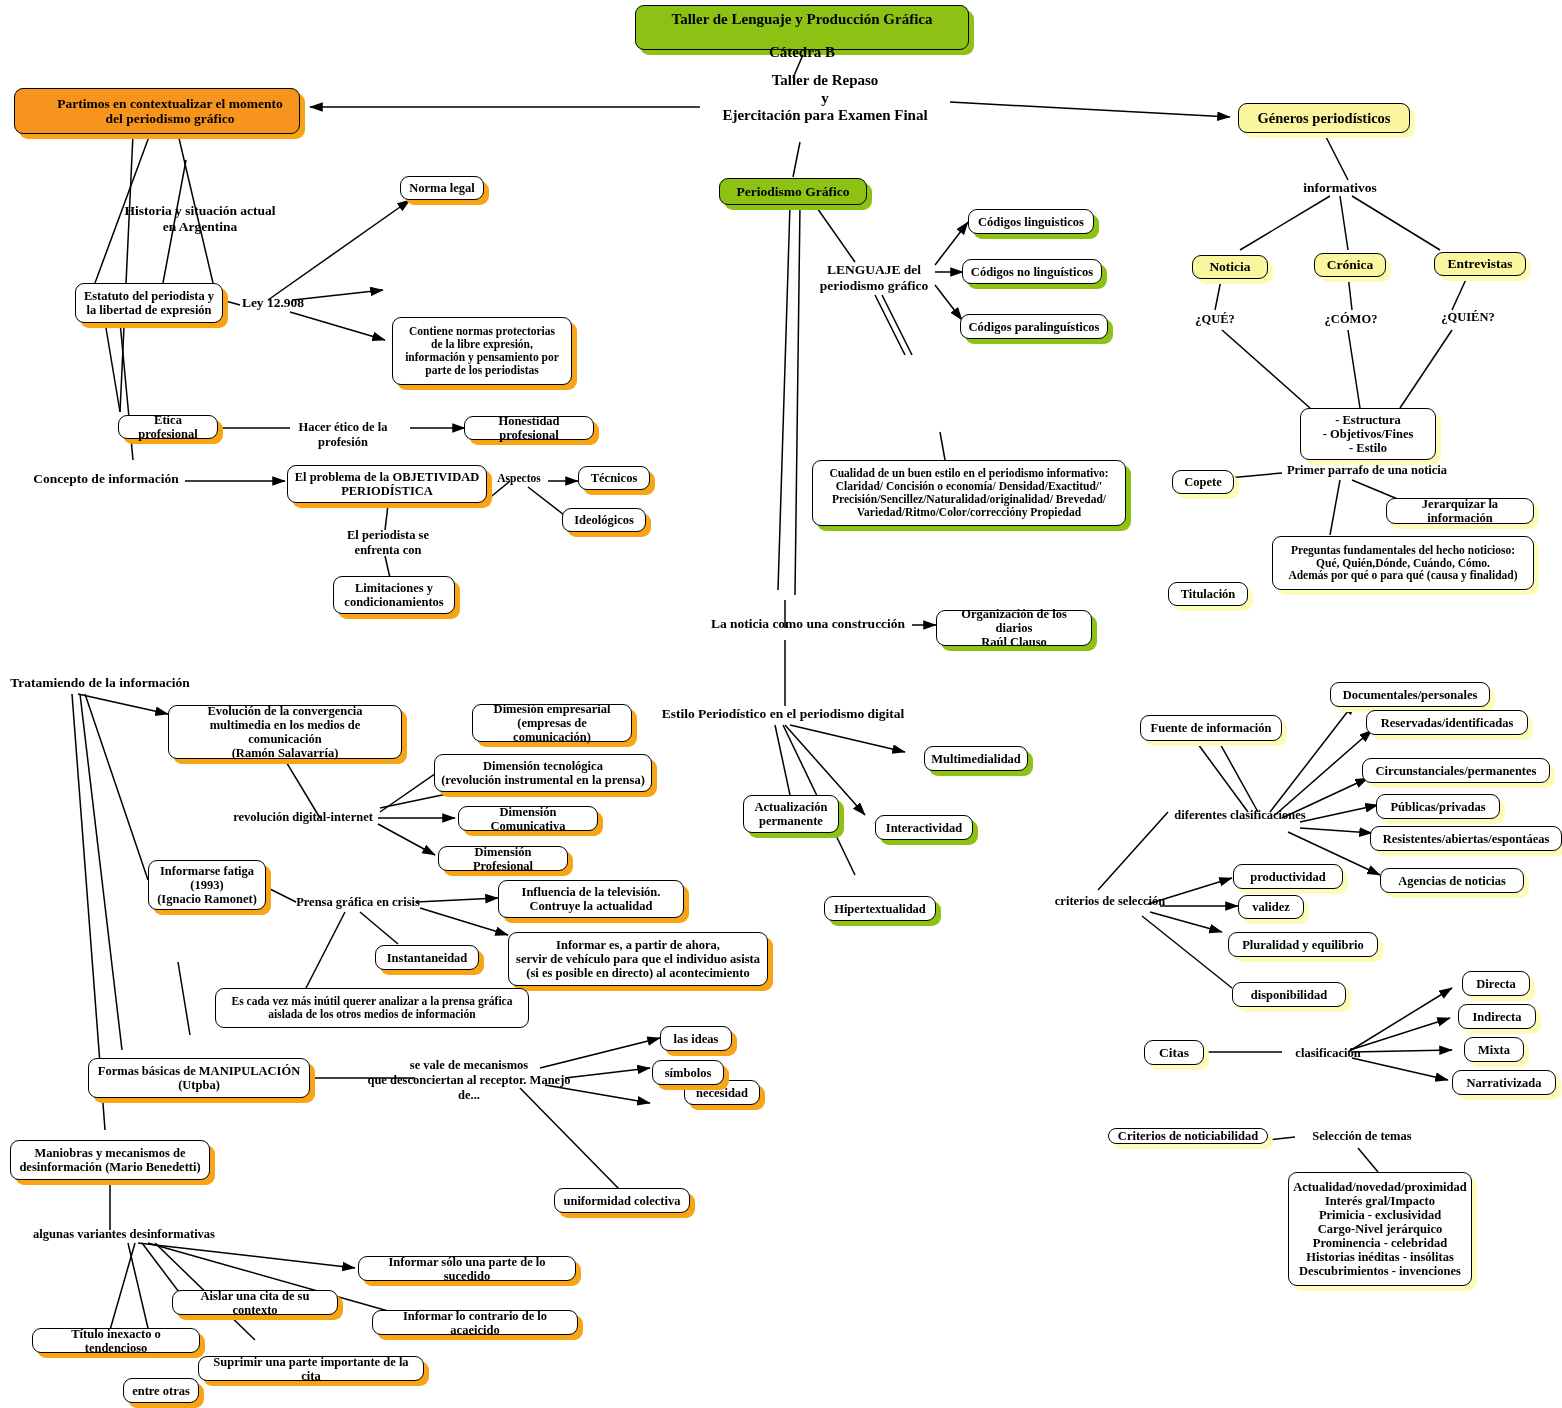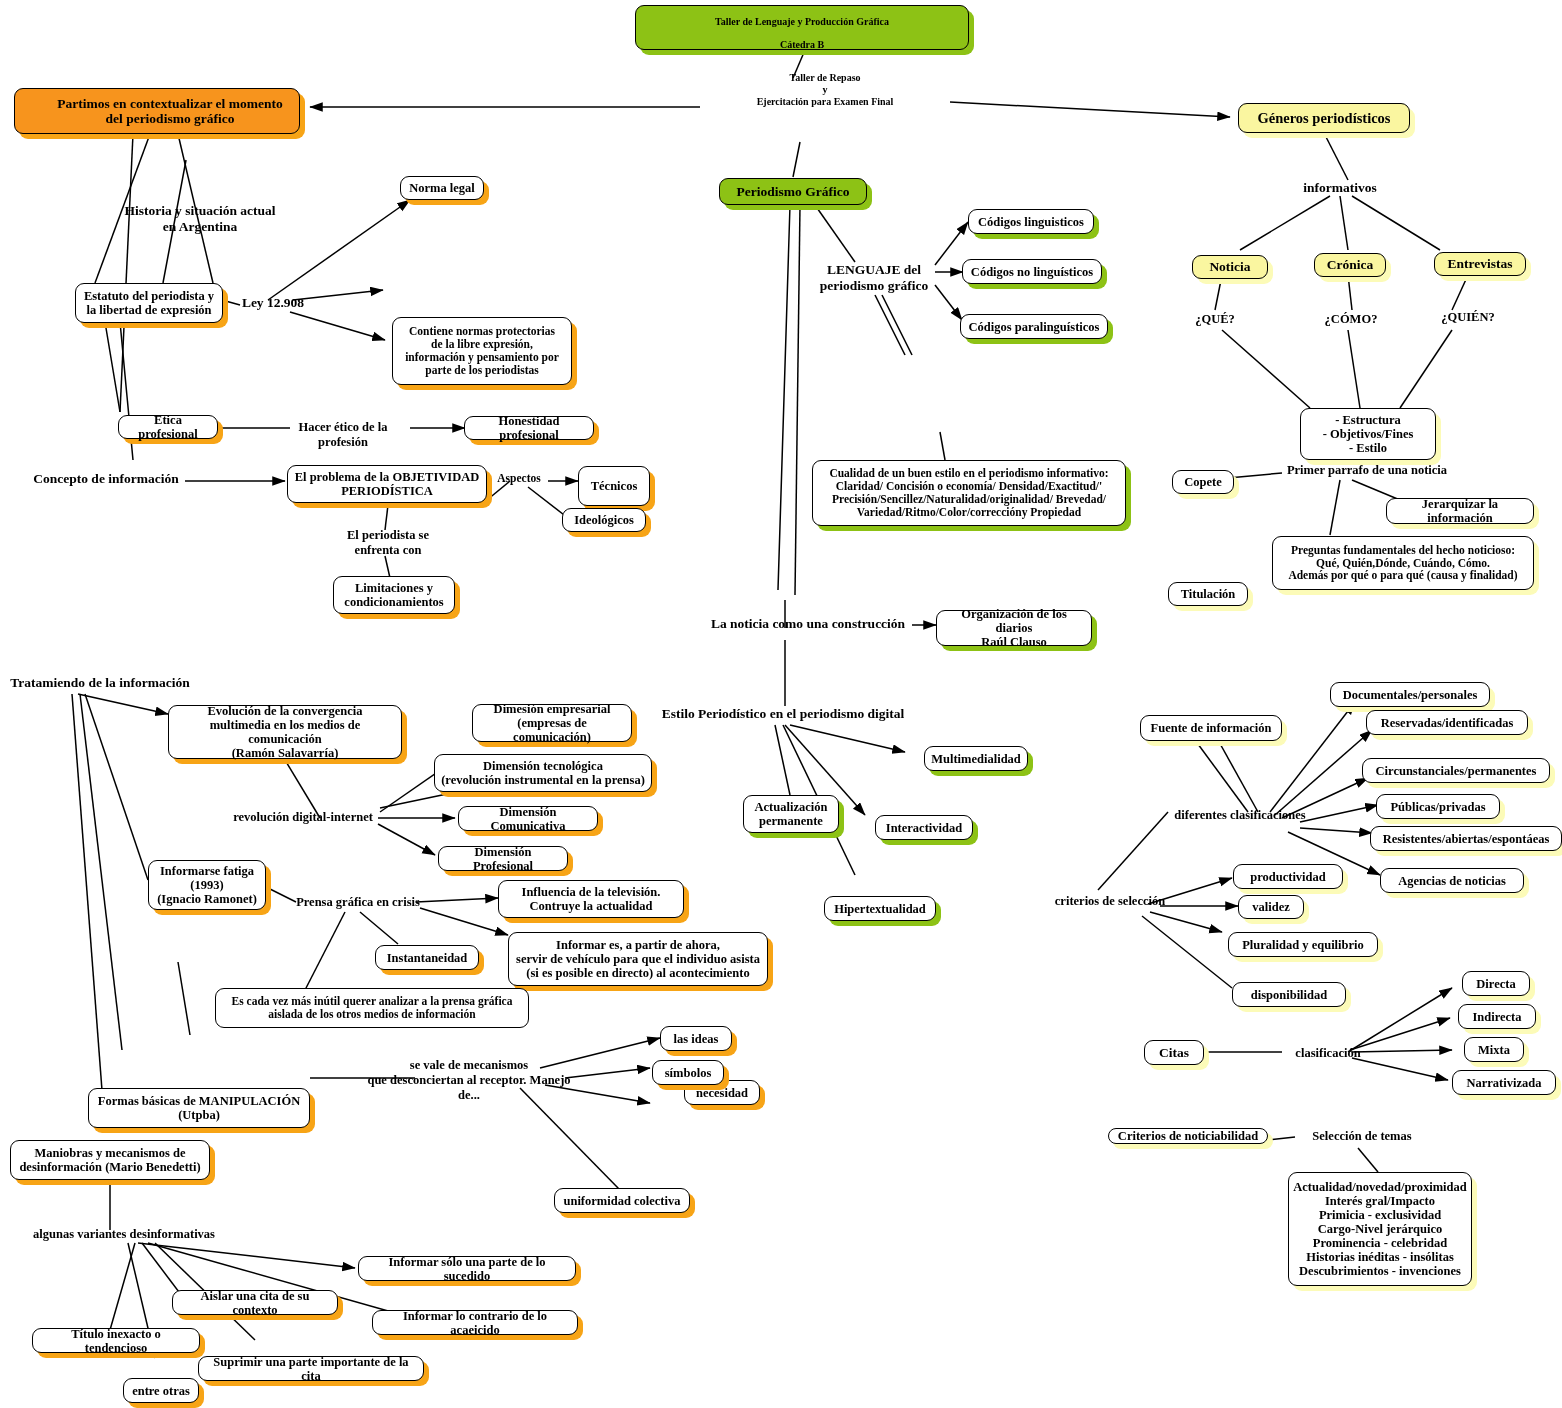--- a/index.html
+++ b/index.html
@@ -18,21 +18,21 @@
   .fill-orange{background:#F7941D;}
   .fill-green {background:#8DC215;}
   .fill-yellow{background:#FAF6A0;}
 
   .label{position:absolute;font-weight:bold;text-align:center;color:#000;line-height:1.18;
          background:transparent;white-space:pre-line;}
   .t11{font-size:11.5px;}
   .t12{font-size:12.5px;}
   .t13{font-size:13.5px;}
   .t14{font-size:14.5px;}
-  .t15{font-size:10px;}
+  .t15{font-size:15px;}
 </style>
 </head>
 <body>
 
 <div id="canvas">
 
   <svg id="edges" viewBox="0 0 1562 1408">
     <defs>
       <marker id="ah" markerWidth="10" markerHeight="10" refX="8.5" refY="3.2" orient="auto" markerUnits="strokeWidth">
         <path d="M0,0 L9,3.2 L0,6.4 z" fill="#000"></path>
@@ -185,21 +185,21 @@
 
   <div class="node sh-orange t12" style="left:464px;top:416px;width:130px;height:24px;">Honestidad profesional</div>
 
   <div class="label t13" style="left:24px;top:471px;width:164px;">Concepto de información</div>
 
   <div class="node sh-orange t12" style="left: 287px; top: 465px; width: 200px; height: 38px; white-space: pre-line;">El problema de la OBJETIVIDAD
 PERIODÍSTICA</div>
 
   <div class="label t11" style="left:490px;top:472px;width:58px;">Aspectos</div>
 
-  <div class="node sh-orange t12" style="left:578px;top:466px;width:72px;height:40px;">Técnicos</div>
+  <div class="node sh-orange t12" style="left:578px;top:466px;width:72px;height:24px;">Técnicos</div>
 
   <div class="node sh-orange t12" style="left:562px;top:508px;width:84px;height:24px;">Ideológicos</div>
 
   <div class="label t12" style="left: 325px; top: 528px; width: 126px; white-space: pre-line;">El periodista se
 enfrenta con</div>
 
   <div class="node sh-orange t12" style="left: 333px; top: 576px; width: 122px; height: 38px; white-space: pre-line;">Limitaciones y
 condicionamientos</div>
 
   <div class="node fill-green sh-green t13" style="left:719px;top:178px;width:148px;height:27px;">Periodismo Gráfico</div>
@@ -296,21 +296,21 @@
 
   <div class="node sh-orange t12" style="left:375px;top:945px;width:104px;height:25px;">Instantaneidad</div>
 
   <div class="node sh-orange t12" style="left: 508px; top: 932px; width: 260px; height: 54px; white-space: pre-line;">Informar es, a partir de ahora,
 servir de vehículo para que el individuo asista
 (si es posible en directo) al acontecimiento</div>
 
   <div class="node t11" style="left: 215px; top: 988px; width: 314px; height: 40px; white-space: pre-line;">Es cada vez más inútil querer analizar a la prensa gráfica
 aislada de los otros medios de información</div>
 
-  <div class="node sh-orange t12" style="left: 88px; top: 1088px; width: 222px; height: 40px; white-space: pre-line;">Formas básicas de MANIPULACIÓN
+  <div class="node sh-orange t12" style="left: 88px; top: 1058px; width: 222px; height: 40px; white-space: pre-line;">Formas básicas de MANIPULACIÓN
 (Utpba)</div>
 
   <div class="label t12" style="left: 356px; top: 1058px; width: 226px; white-space: pre-line;">se vale de mecanismos
 que desconciertan al receptor. Manejo de...</div>
 
   <div class="node sh-orange t12" style="left:660px;top:1026px;width:72px;height:25px;">las ideas</div>
 
   <div class="node sh-orange t12" style="left:652px;top:1080px;width:76px;height:25px;margin-left:32px;">necesidad</div>
 
   <div class="node sh-orange t12" style="left:652px;top:1060px;width:72px;height:25px;">símbolos</div>

